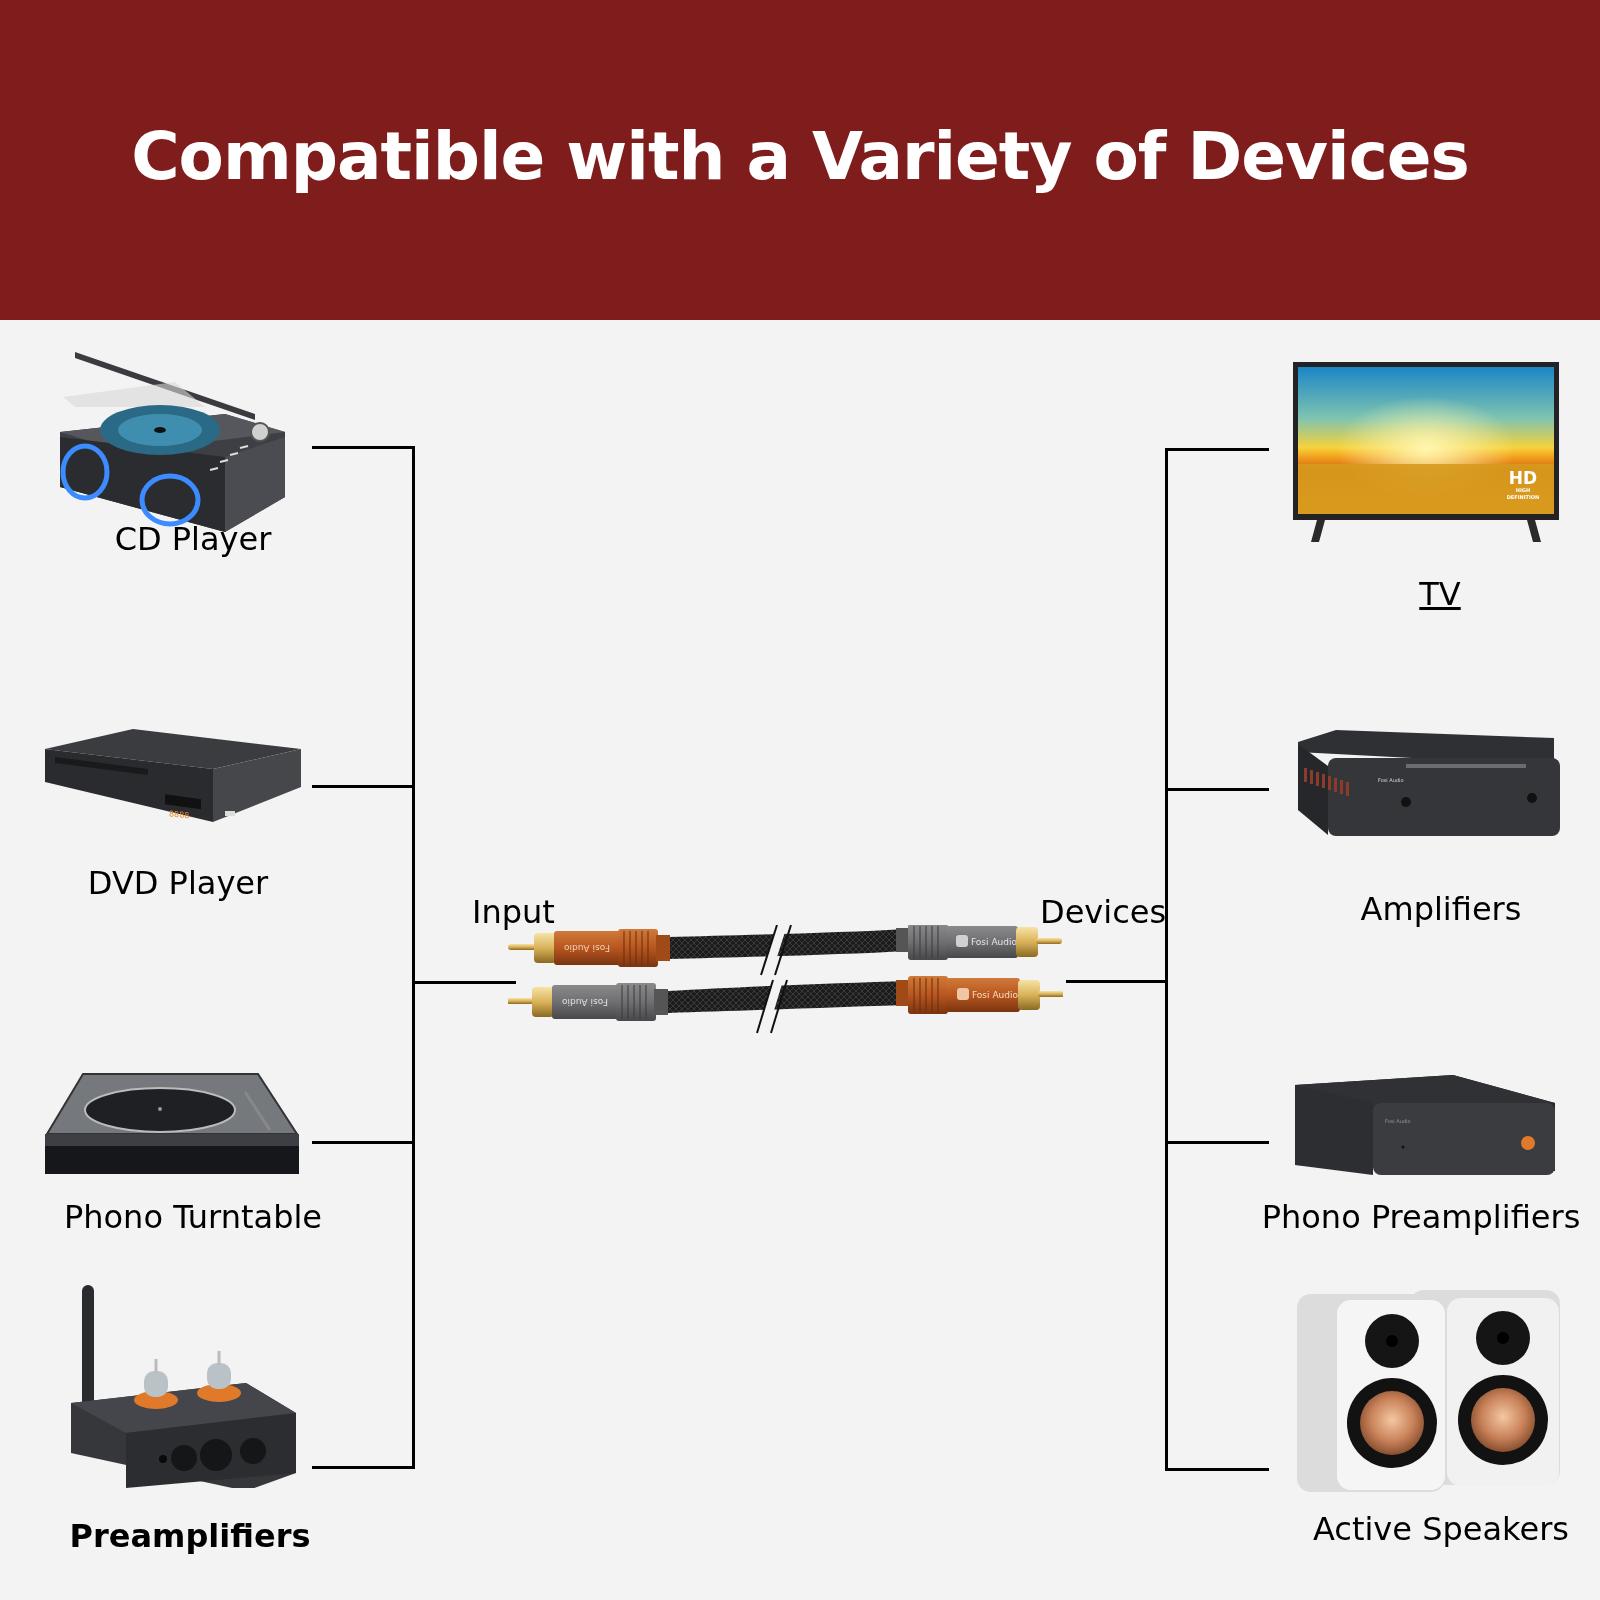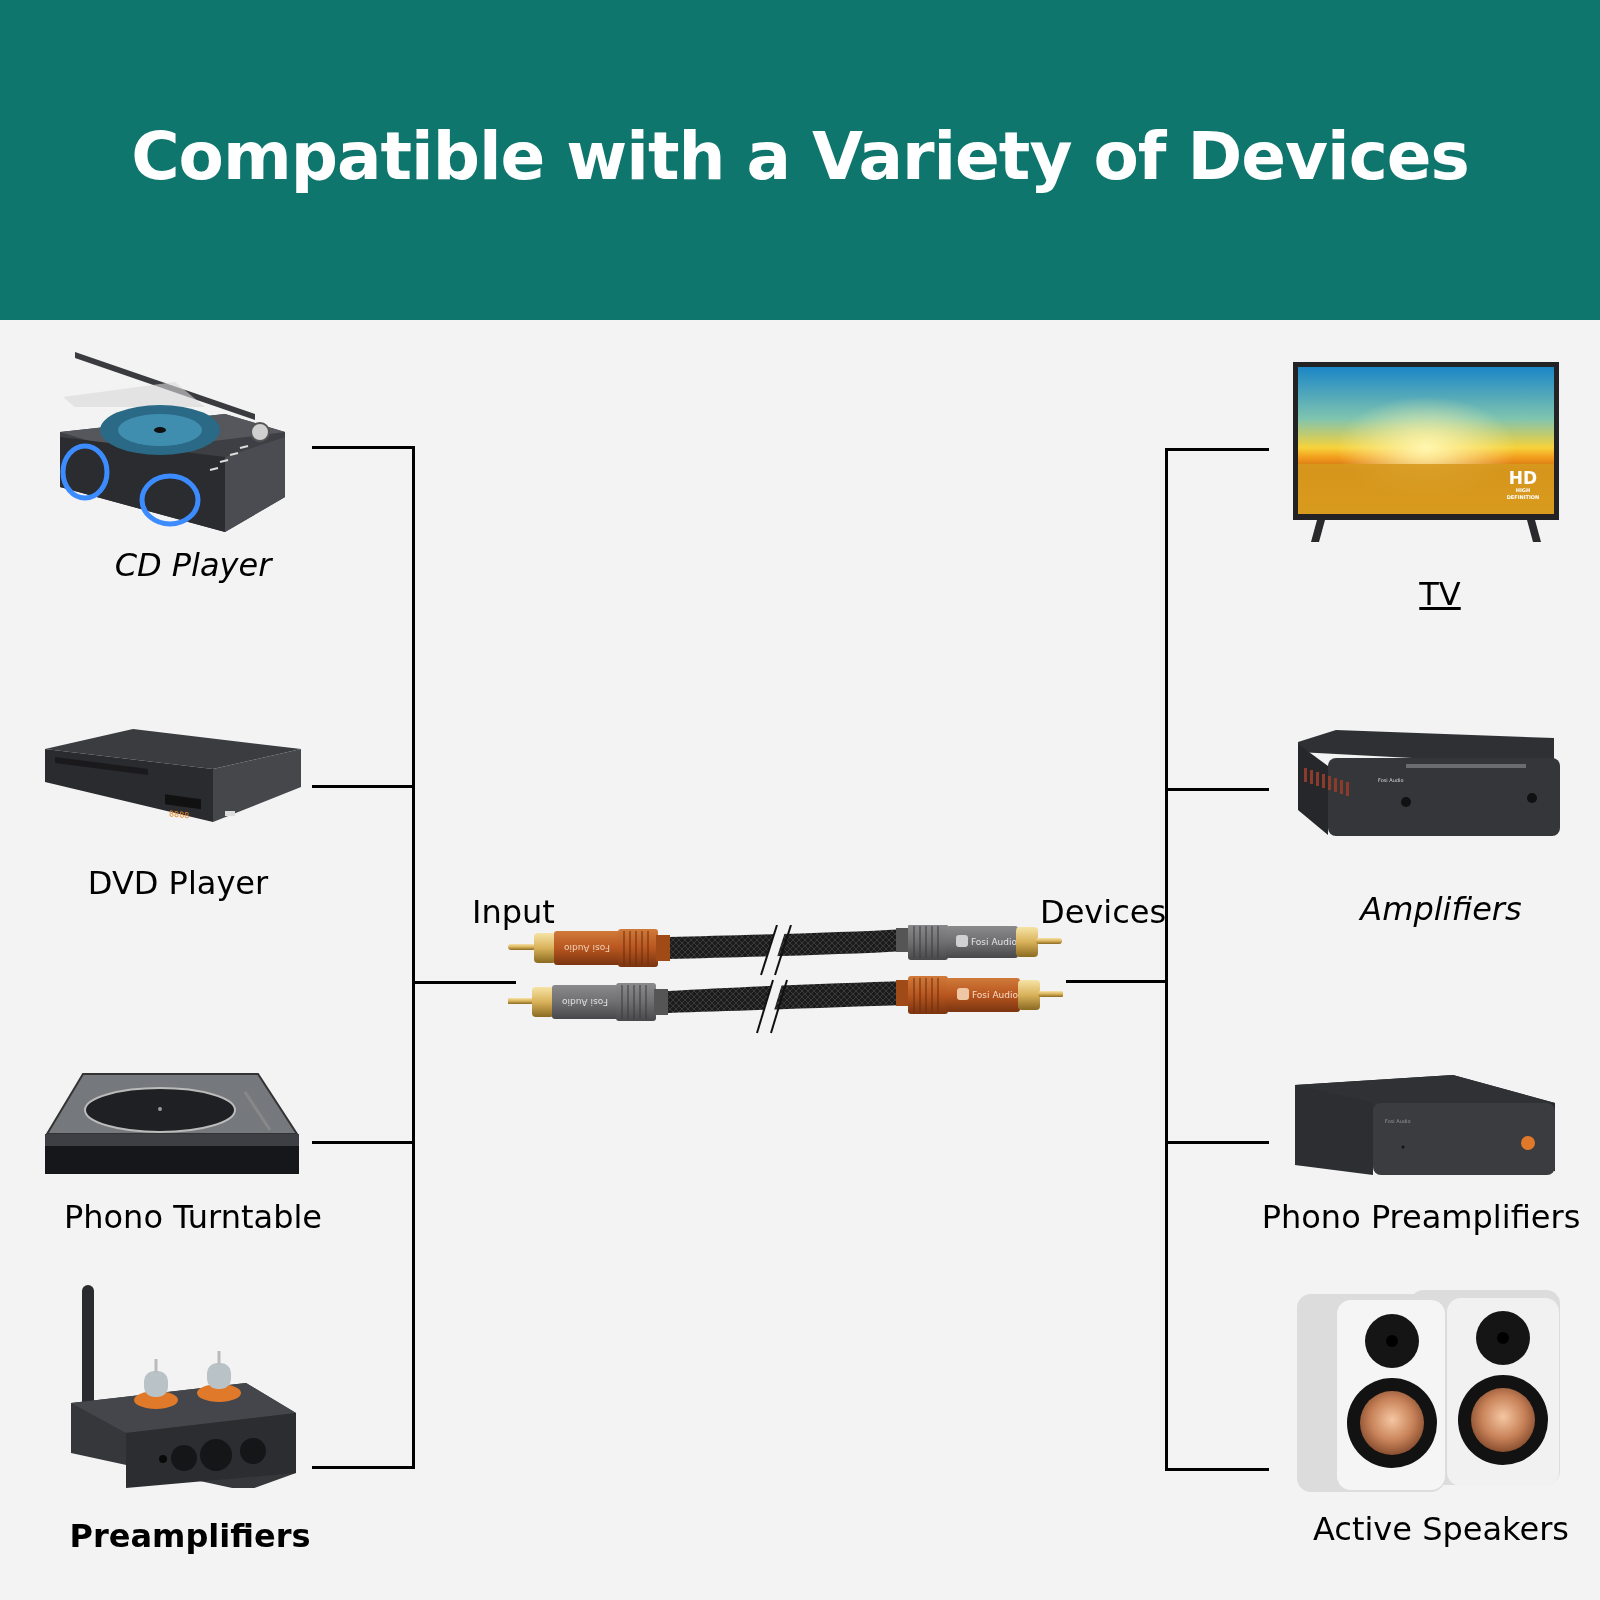--- a/index.html
+++ b/index.html
@@ -1,17 +1,17 @@
 <!DOCTYPE html>
 <html><head>
 <meta charset="utf-8">
 <style>
   html, body { margin:0; padding:0; }
   body { width:1600px; height:1600px; position:relative; overflow:hidden; background:#f3f3f3; font-family:"Liberation Sans", sans-serif; }
-  .header { position:absolute; left:0; top:0; width:1600px; height:320px; background:#0f766e; }
+  .header { position:absolute; left:0; top:0; width:1600px; height:320px; background:#7f1d1d; }
   .title { position:absolute; left:0; top:118px; width:1600px; text-align:center; color:#fff; font-family:"DejaVu Sans", sans-serif; font-weight:bold; font-size:66px; letter-spacing:-1px; white-space:nowrap; }
   .line { position:absolute; background:#000; }
   .label { position:absolute; font-family:"DejaVu Sans", sans-serif; font-size:32px; color:#000; white-space:nowrap; transform:translateX(-50%); }
   .io-label { position:absolute; font-family:"DejaVu Sans", sans-serif; font-size:32px; color:#000; white-space:nowrap; }
   .device { position:absolute; }
   svg { display:block; }
 </style>
 </head>
 <body>
 
@@ -51,21 +51,21 @@
     <ellipse cx="30" cy="120" rx="22" ry="26" fill="none" stroke="#3d8cff" stroke-width="5"></ellipse>
     <ellipse cx="115" cy="148" rx="28" ry="24" fill="none" stroke="#3d8cff" stroke-width="5"></ellipse>
     <g stroke="#ddd" stroke-width="2">
         <line x1="155" y1="118" x2="163" y2="116"></line>
         <line x1="165" y1="110" x2="173" y2="108"></line>
         <line x1="175" y1="103" x2="183" y2="101"></line>
         <line x1="185" y1="96" x2="193" y2="94"></line>
       </g>
   </svg>
 </div>
-<div class="label" style="left:193px; top:546px;font-style:italic;">CD Player</div>
+<div class="label" style="left:193px; top:520px;">CD Player</div>
 
 <div class="device" style="left:43px; top:727px;">
   <svg width="260" height="100" viewBox="0 0 260 100">
     <polygon points="2,22 90,2 258,22 170,42" fill="#3b3c40"></polygon>
     <polygon points="2,22 170,42 170,95 2,55" fill="#2a2b2e"></polygon>
     <polygon points="170,42 258,22 258,60 170,95" fill="#45474b"></polygon>
     <polygon points="12,30 105,42 105,48 12,36" fill="#1a1a1c"></polygon>
     <rect x="122" y="50" width="36" height="10" fill="#111" transform="skewY(8)"></rect>
     <text x="126" y="76" font-size="8" fill="#e58a2e" font-family="DejaVu Sans, sans-serif" transform="skewY(6)">8888</text>
     <rect x="182" y="84" width="10" height="5" fill="#ddd"></rect>
@@ -245,21 +245,21 @@
         <rect x="32" y="46" width="3" height="14"></rect>
         <rect x="38" y="48" width="3" height="14"></rect>
         <rect x="44" y="50" width="3" height="14"></rect>
         <rect x="50" y="52" width="3" height="14"></rect>
       </g>
     <text x="82" y="52" font-size="5" fill="#ddd" font-family="DejaVu Sans, sans-serif">Fosi Audio</text>
     <circle cx="110" cy="72" r="5" fill="#111"></circle>
     <circle cx="236" cy="68" r="5" fill="#111"></circle>
   </svg>
 </div>
-<div class="label" style="left:1441px; top:890px;font-style:italic;">Amplifiers</div>
+<div class="label" style="left:1441px; top:890px;">Amplifiers</div>
 
 <div class="device" style="left:1293px; top:1073px;">
   <svg width="265" height="110" viewBox="0 0 265 110">
     <polygon points="2,12 160,2 262,30 262,98 2,92" fill="#26282b"></polygon>
     <polygon points="2,12 160,2 262,30 80,38" fill="#2f3135"></polygon>
     <rect x="80" y="30" width="182" height="72" rx="8" fill="#3a3c40"></rect>
     <polygon points="2,12 80,30 80,102 2,92" fill="#2c2e32"></polygon>
     <text x="92" y="50" font-size="5" fill="#999" font-family="DejaVu Sans, sans-serif">Fosi Audio</text>
     <circle cx="235" cy="70" r="7" fill="#e07a2a"></circle>
     <circle cx="110" cy="74" r="1.5" fill="#111"></circle>

